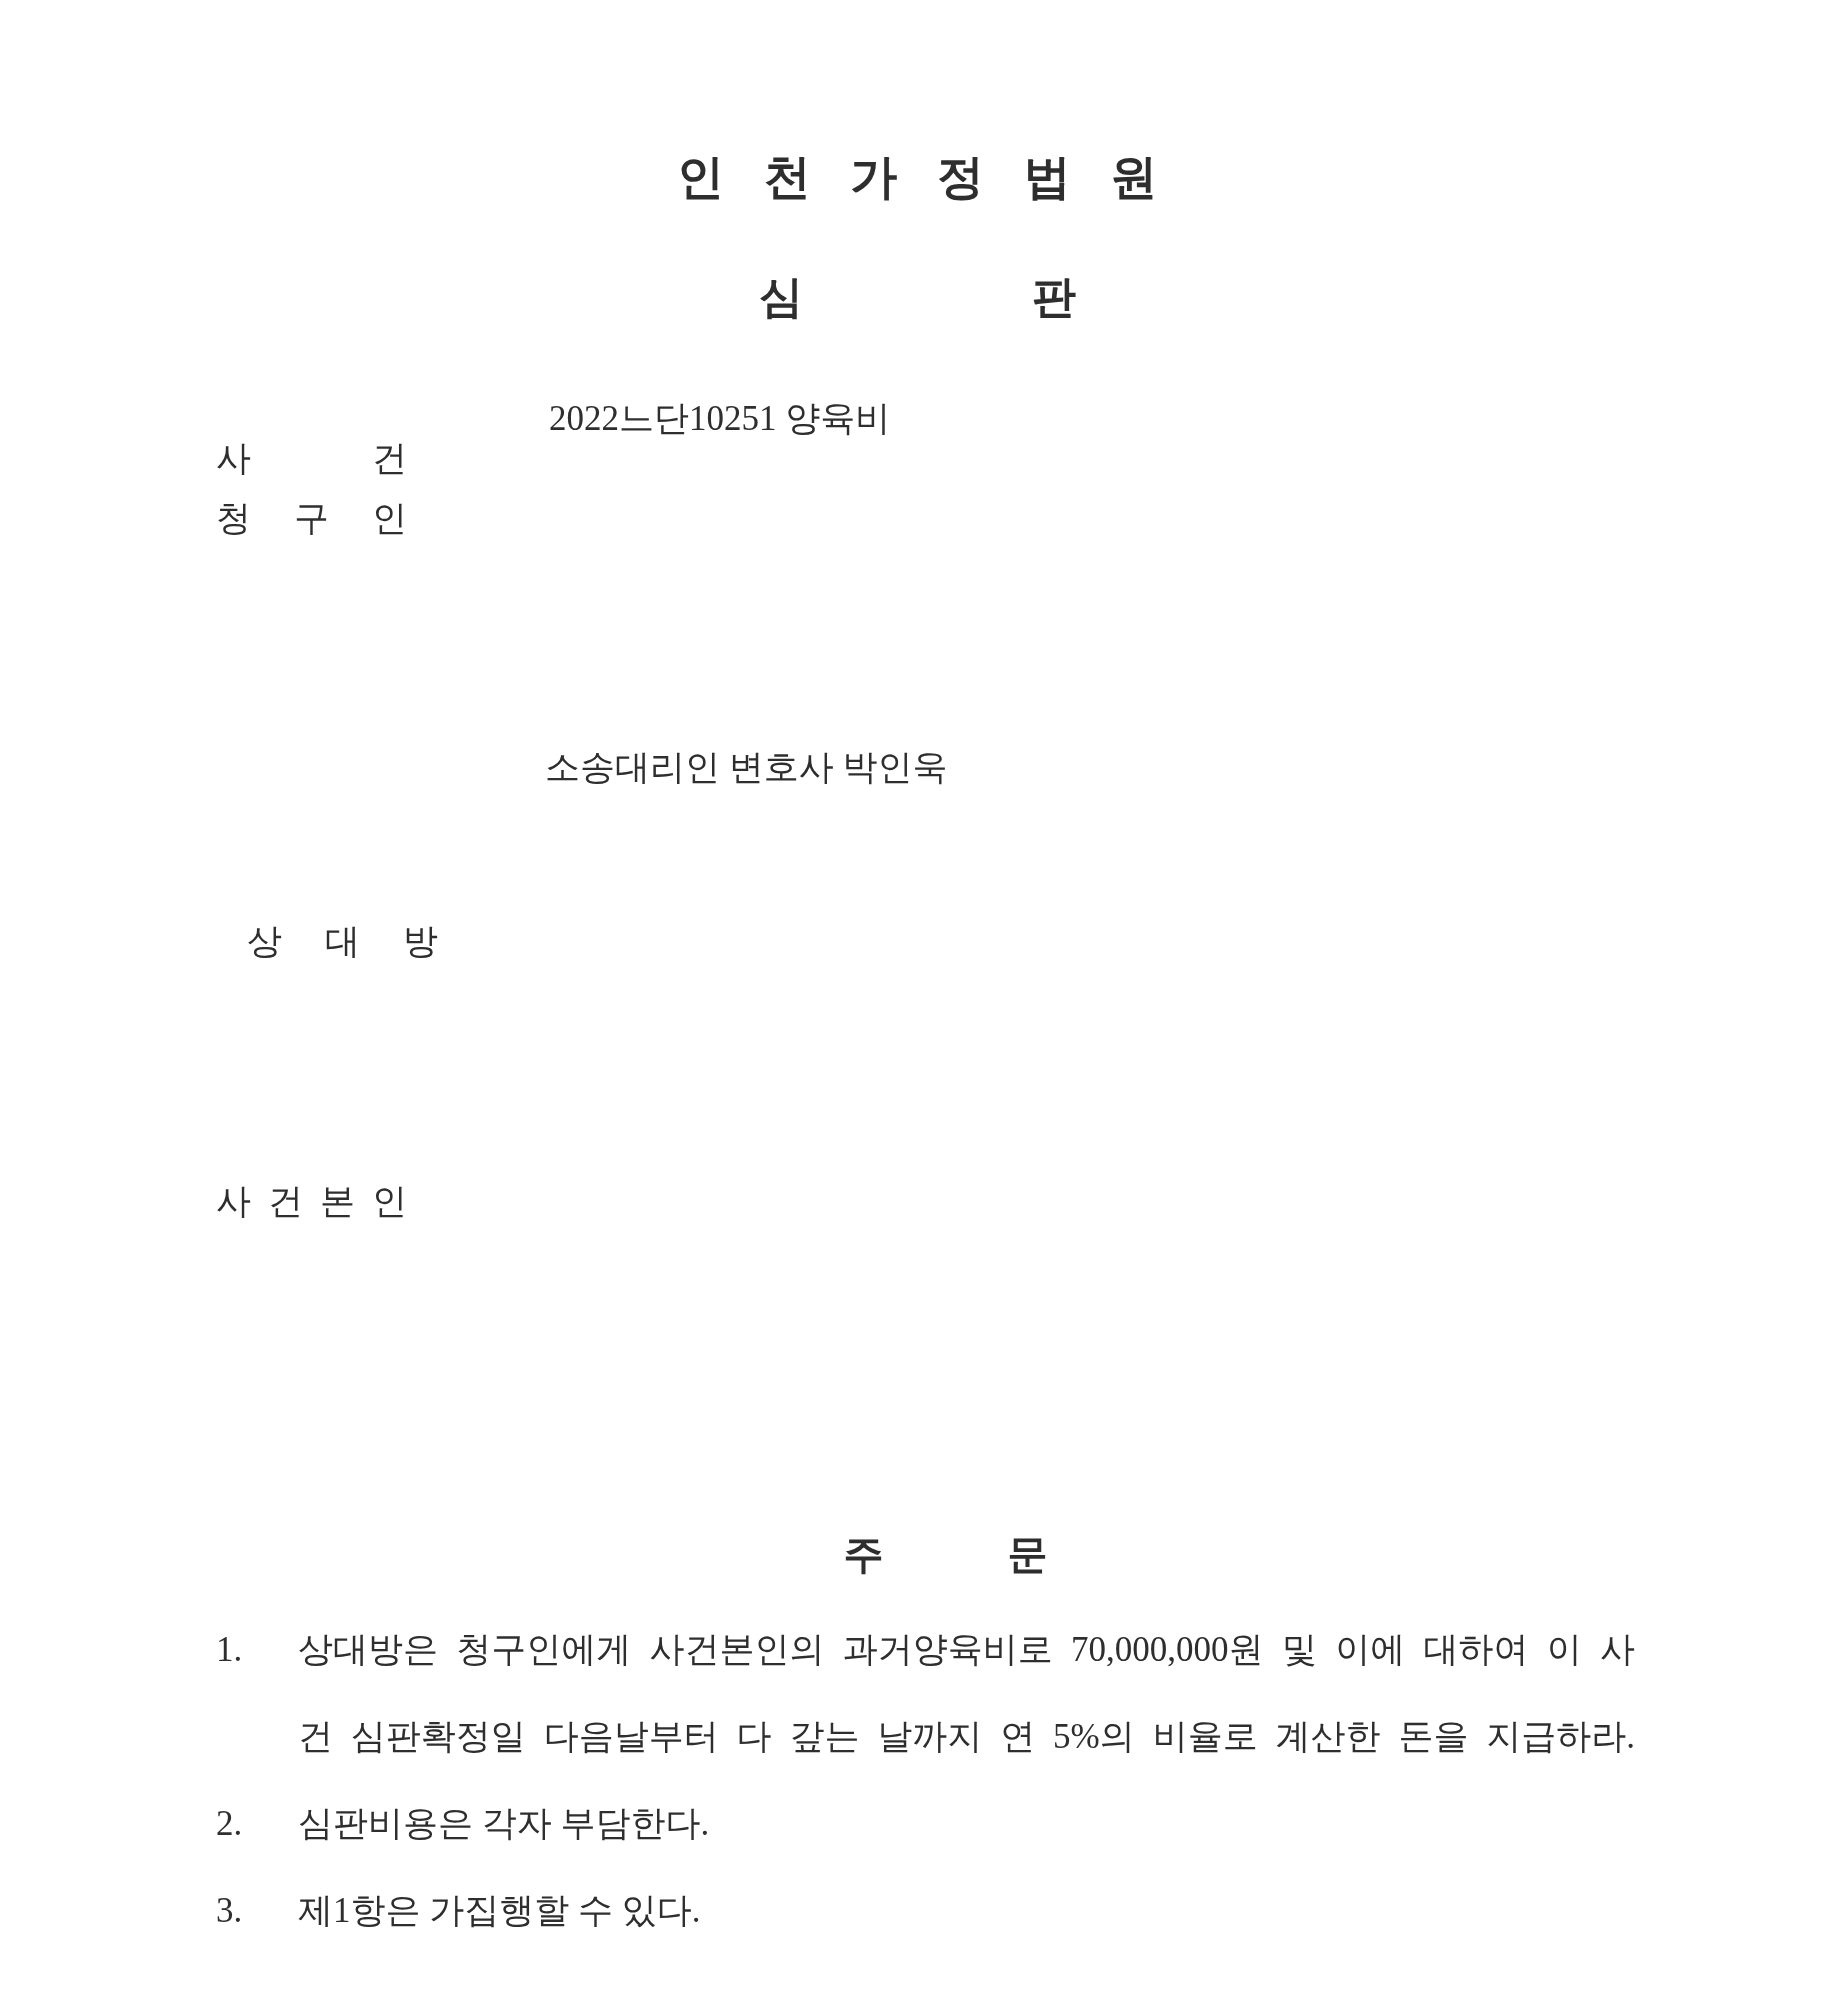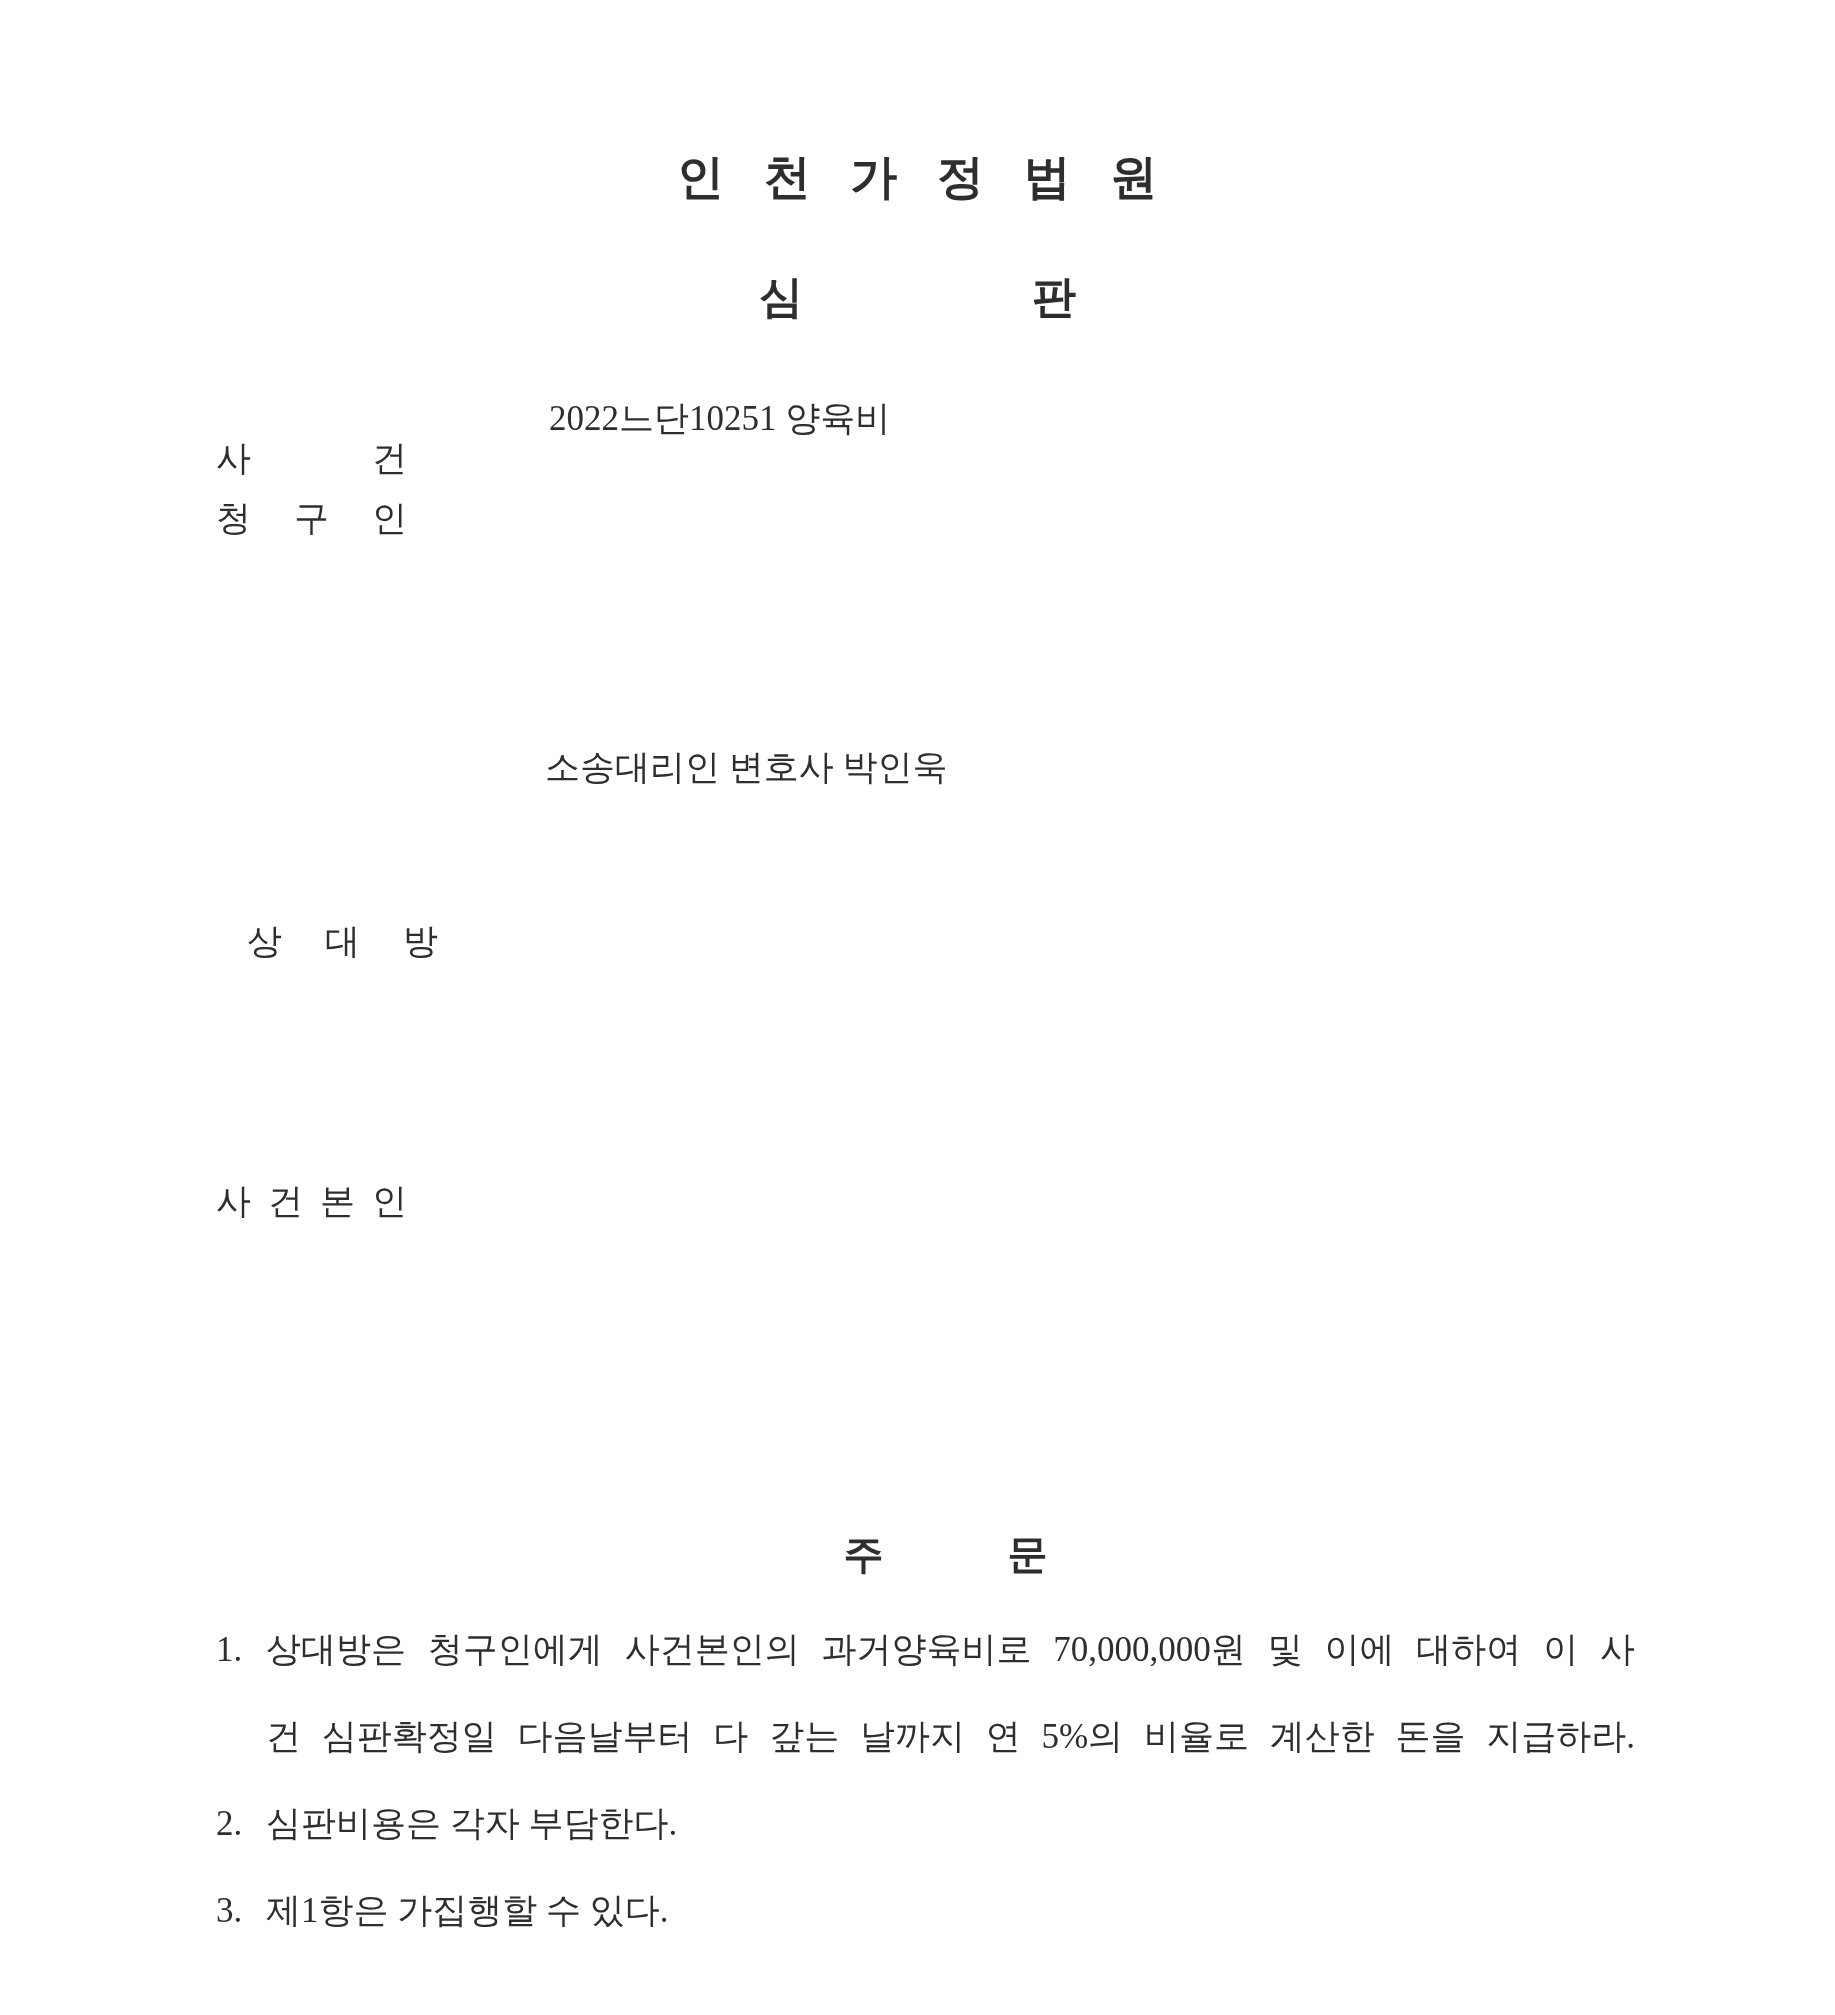--- a/index.html
+++ b/index.html
@@ -76,21 +76,21 @@
   }
   .order-item {
     position: relative;
     padding-left: 50px;
   }
   .order-item .item-number {
     position: absolute;
     left: 0;
     top: 0;
   }
-  .order-line { min-height: 87px; }
+  .order-line { min-height: 87px; margin-left: 32px; }
   .order-line.justified {
     text-align: justify;
     text-align-last: justify;
   }
 </style>
 </head>
 <body>
 
 <div class="page">
 

